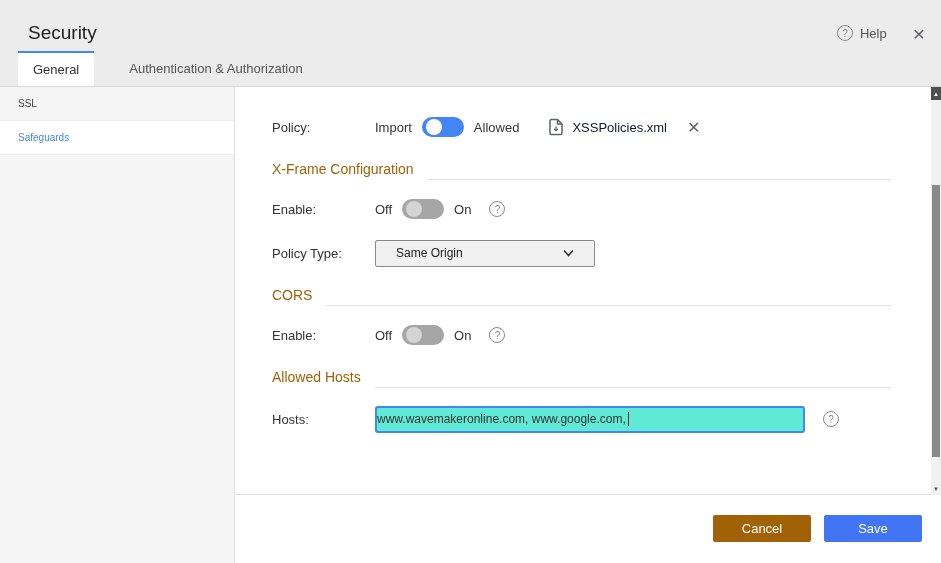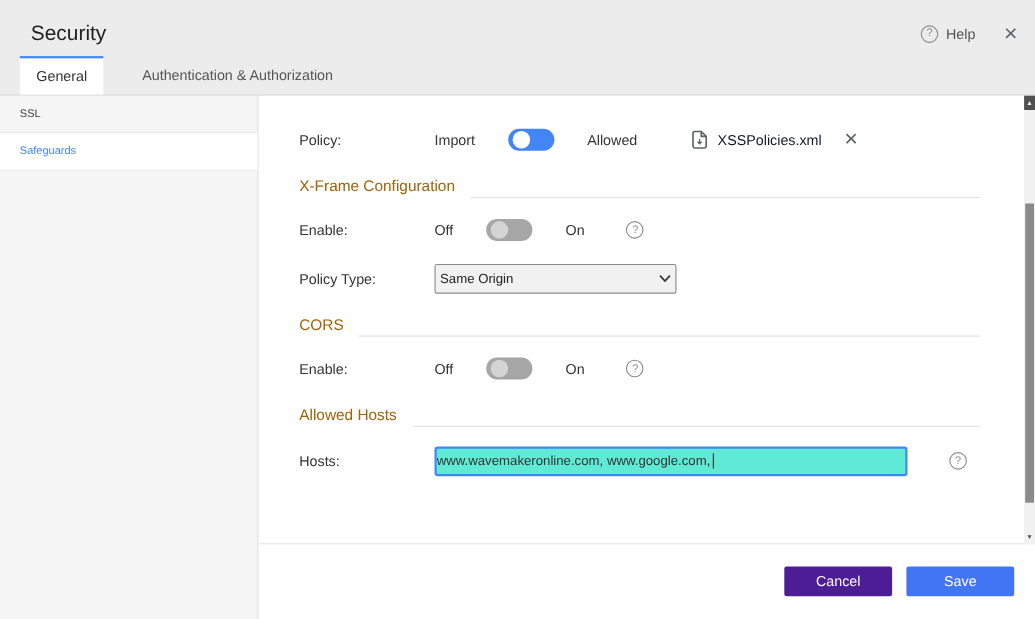--- a/index.html
+++ b/index.html
@@ -1,21 +1,21 @@
 <!DOCTYPE html>
 <html><head>
 <meta charset="utf-8">
 <style>
   * { box-sizing: border-box; margin: 0; padding: 0; }
   body { font-family: "Liberation Sans", sans-serif; background: #fff; }
   .app { position: relative; width: 941px; height: 563px; background: #fff; overflow: hidden; }
 
   
   .header { position: absolute; top: 0; left: 0; right: 0; height: 67px;
-            background: #ececec; border-bottom: 6px solid #8b5cf6;
+            background: #ececec; border-bottom: 1px solid #8b5cf6;
             display: flex; align-items: center; justify-content: space-between; }
   .header .title { margin-left: 28px; font-size: 19px; color: #212121; font-weight: 500; }
   .header-right { margin-left: auto; display: flex; align-items: center; margin-right: 16px; }
   .help-circle { display: inline-flex; align-items: center; justify-content: center;
                  width: 16px; height: 16px; border: 1px solid #8a8a8a; border-radius: 50%;
                  font-size: 10px; color: #8a8a8a; }
   .help-text { margin-left: 7px; font-size: 13px; color: #555; }
   .close-x { margin-left: 26px; font-size: 21px; color: #5f6368; line-height: 1; cursor: default; }
 
   
@@ -29,21 +29,21 @@
   .sidebar { position: absolute; top: 87px; left: 0; width: 235px; bottom: 0;
              background: #f5f5f5; border-right: 1px solid #e2e2e2; }
   .side-item { height: 34px; display: flex; align-items: center; padding-left: 18px;
                font-size: 10px; color: #424242; border-bottom: 1px solid #ececec; }
   .side-item.selected { background: #fff; color: #4285f4; }
 
   
   .main { position: absolute; top: 87px; left: 236px; right: 10px; height: 408px;
           background: #fff; overflow: hidden; border-bottom: 1px solid #dddddd; }
   .content { padding: 0 40px 0 36px; }
-  .row { display: flex; align-items: center; gap: 20px; }
+  .row { display: flex; align-items: center; }
   .lbl { width: 103px; font-size: 13px; color: #333; flex: none; }
   .ctl-text { font-size: 13px; color: #333; }
 
   .row-policy { margin-top: 20px; height: 40px; }
   .row-enable { height: 40px; margin-top: 9px; }
   .row-select { height: 44px; margin-top: 2px; }
   .row-hosts  { height: 44px; margin-top: 10px; }
 
   .section-heading { display: flex; align-items: center; margin-top: 14px; margin-bottom: 12px;
                      color: #a16207; font-size: 14px; }
@@ -62,37 +62,37 @@
 
   .file-group { display: flex; align-items: center; margin-left: 28px; }
   .file-link { margin-left: 7px; font-size: 13px; color: #0f172a; }
   .remove-x { margin-left: 20px; font-size: 16px; color: #5f6368; }
 
   .qmark { margin-left: 18px; }
 
   
   .select-box { width: 220px; height: 27px; background: #f1f1f1; border: 1px solid #8a8a8a;
                 border-radius: 2px; display: flex; align-items: center;
-                justify-content: space-between; padding: 0 4px; font-size: 12px; color: #222; }
+                justify-content: space-between; padding: 0 20px; font-size: 12px; color: #222; }
 
   .helper-text { margin-left: 103px; margin-top: 4px; font-size: 13px; color: #424242; }
 
   
   .text-input { width: 430px; height: 27px; border: 2px solid #4285f4; border-radius: 3px;
                 background: #5eead4; display: flex; align-items: center; padding: 0 0;
                 font-size: 12px; color: #333; overflow: hidden; white-space: nowrap; }
   .caret { display: inline-block; width: 1px; height: 14px; background: #333; margin-left: 2px; }
 
   
   .footer { position: absolute; left: 236px; right: 0; top: 495px; bottom: 0; background: #fff;
             display: flex; justify-content: flex-end; align-items: flex-start;
             padding-top: 20px; padding-right: 19px; gap: 13px; }
   .btn { height: 27px; min-width: 98px; border: none; border-radius: 2px;
          font-size: 13px; color: #fff; font-family: "Liberation Sans", sans-serif; }
-  .btn-cancel { background: #4c1d95; }
+  .btn-cancel { background: #a16207; }
   .btn-save { background: #4275f4; }
 
   
   .scrollbar { position: absolute; top: 87px; right: 0; width: 10px; height: 408px;
                background: #f1f1f1; }
   .sb-up { height: 13px; background: #505050; color: #fff; font-size: 6px;
            display: flex; align-items: center; justify-content: center; }
   .sb-thumb { position: absolute; top: 98px; left: 1px; right: 1px; height: 272px;
               background: #8a8a8a; }
   .sb-down { position: absolute; bottom: 0; left: 0; right: 0; height: 13px; color: #505050;

